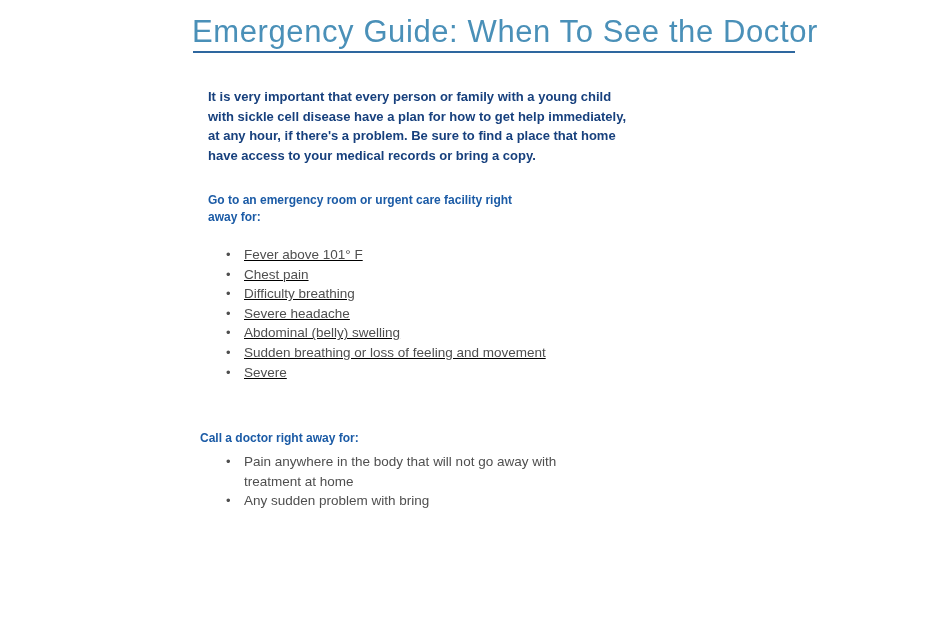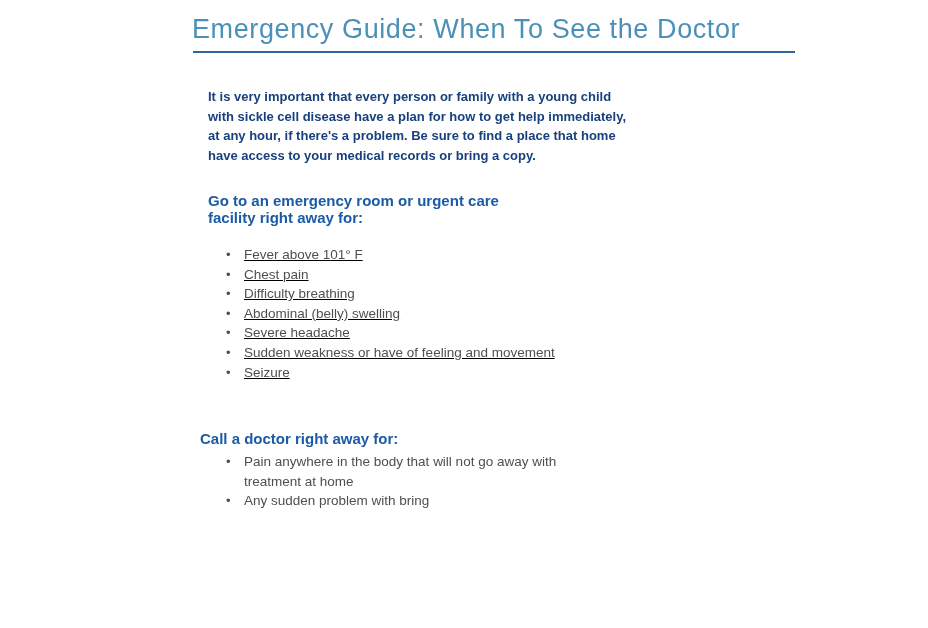--- a/index.html
+++ b/index.html
@@ -12,21 +12,21 @@
     position: relative;
     width: 928px;
     height: 628px;
     background: #ffffff;
     overflow: hidden;
   }
   .doc-title {
     position: absolute;
     left: 192px;
     top: 14px;
-    font-size: 27px;
+    font-size: 31px;
     font-weight: 400;
     letter-spacing: 0.6px;
     color: var(--title, #4A90B8);
     white-space: nowrap;
   }
   .title-rule {
     position: absolute;
     left: 193px;
     top: 51px;
     width: 602px;
@@ -38,21 +38,21 @@
     left: 208px;
     top: 87px;
     width: 420px;
     font-size: 13px;
     font-weight: bold;
     color: var(--intro, #17407D);
     line-height: 19.5px;
   }
   .section-heading {
     position: absolute;
-    font-size: 15px;
+    font-size: 12px;
     font-weight: bold;
     color: var(--heading, #1B5BA6);
     line-height: 17px;
   }
   .heading-1 { left: 208px; top: 192px; width: 305px; }
   .heading-2 { left: 200px; top: 430px; width: 400px; }
   ul.bullet-list {
     position: absolute;
     list-style: none;
   }
@@ -84,24 +84,24 @@
   <div class="title-rule"></div>
 
   <p class="intro">It is very important that every person or family with a young child with sickle cell disease have a plan for how to get help immediately, at any hour, if there's a problem.  Be sure to find a place that home have access to your medical records or bring a copy.</p>
 
   <h2 class="section-heading heading-1">Go to an emergency room or urgent care facility right away for:</h2>
 
   <ul class="bullet-list list-1">
     <li>Fever above 101° F</li>
     <li>Chest pain</li>
     <li>Difficulty breathing</li>
+    <li>Severe headache</li>
     <li>Abdominal (belly) swelling</li>
-    <li>Severe headache</li>
-    <li>Sudden weakness or have of feeling and movement</li>
-    <li>Seizure</li>
+    <li>Sudden breathing or loss of feeling and movement</li>
+    <li>Severe</li>
   </ul>
 
   <h2 class="section-heading heading-2">Call a doctor right away for:</h2>
 
   <ul class="bullet-list list-2">
     <li>Pain anywhere in the body that will not go away with treatment at home</li>
     <li>Any sudden problem with bring</li>
   </ul>
 
 </div>

